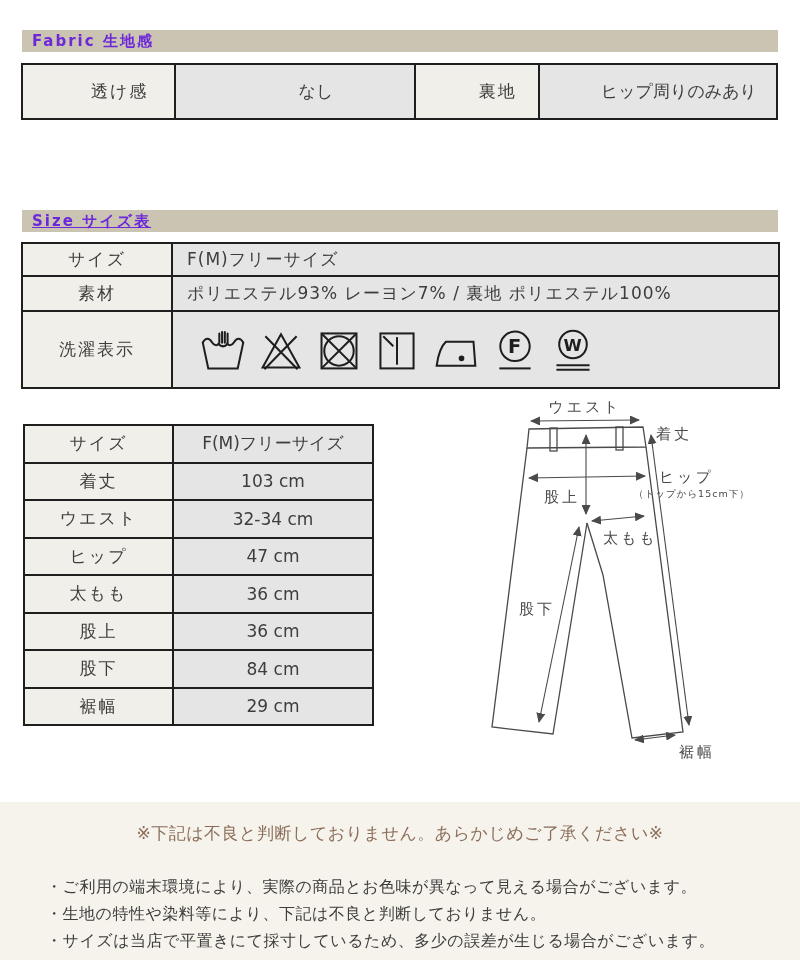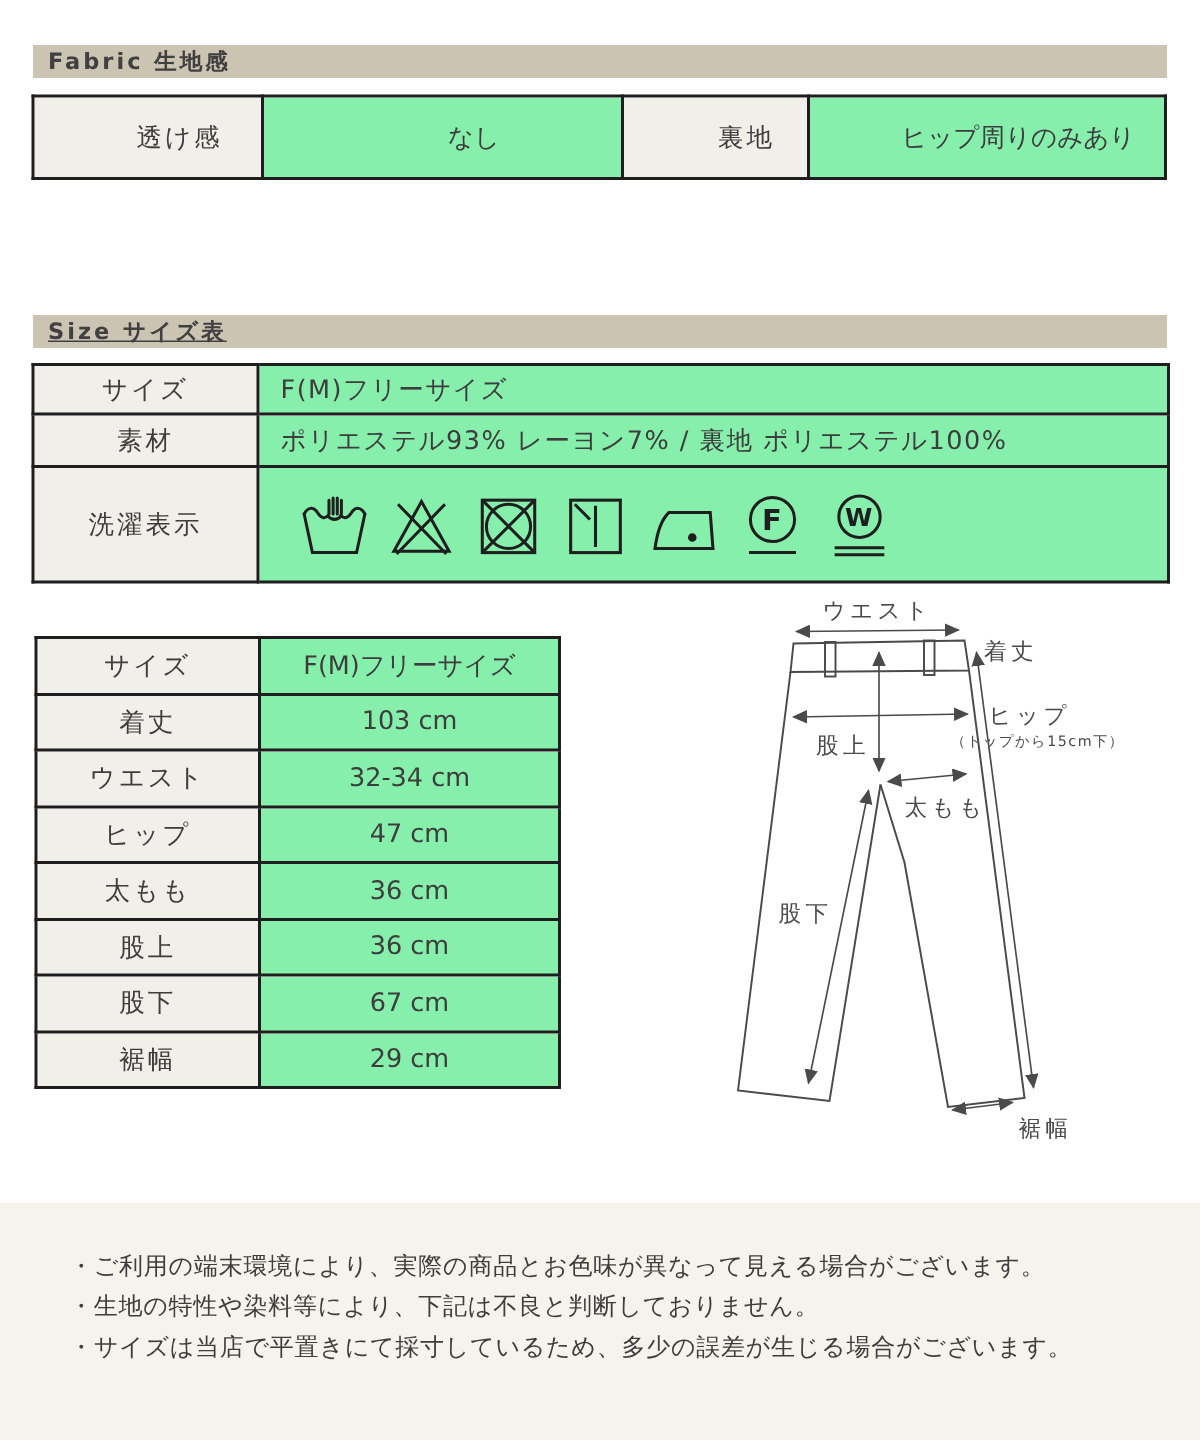--- a/index.html
+++ b/index.html
@@ -1,28 +1,28 @@
 <!DOCTYPE html>
 <html><head>
 <meta charset="utf-8">
 <style>
   * { margin:0; padding:0; box-sizing:border-box; }
   html,body { width:800px; height:960px; background:#ffffff;
     font-family:"DejaVu Sans","Liberation Sans",sans-serif; color:#3d3d3d; }
   #stage { position:relative; width:800px; height:960px; overflow:hidden; background:#fff; }
 
   .bar { position:absolute; left:22px; width:756px; height:22px; background:#cbc4b2;
-    color:#404040; font-size:15px; font-weight:600; letter-spacing:2px; line-height:22px;
+    color:#6d28d9; font-size:15px; font-weight:600; letter-spacing:2px; line-height:22px;
     padding-left:10px; }
   #fabric-bar { top:30px; }
   #size-bar { top:210px;text-decoration:underline; }
 
   table { border-collapse:collapse; table-layout:fixed; position:absolute; background:#fff; }
   td { border:2px solid #1e1e1e; font-size:17px; text-align:center; vertical-align:middle;
-    background:#86efac; overflow:hidden; white-space:nowrap; }
+    background:#e5e5e5; overflow:hidden; white-space:nowrap; }
   td.lbl { background:#f1efe9; letter-spacing:2px; }
 
   #fabric-table { left:21px; top:63px; width:757px; }
   #fabric-table td { height:55px;padding-left:42px; }
 
   #info-table { left:21px; top:242px; width:757px; }
   #info-table td.val { text-align:left; padding-left:14px; letter-spacing:1px; }
   #info-table tr.r-size td { height:33px; }
   #info-table tr.r-mat td { height:35px; }
   #info-table tr.r-wash td { height:77px; }
@@ -155,21 +155,21 @@
     <tr>
       <td class="lbl">太もも</td>
       <td class="val">36 cm</td>
     </tr>
     <tr>
       <td class="lbl">股上</td>
       <td class="val">36 cm</td>
     </tr>
     <tr>
       <td class="lbl">股下</td>
-      <td class="val">67 cm</td>
+      <td class="val">84 cm</td>
     </tr>
     <tr>
       <td class="lbl">裾幅</td>
       <td class="val">29 cm</td>
     </tr>
   </tbody>
     </table>
 
   <svg id="pants-svg" width="345" height="385" viewBox="0 0 345 385">
     <defs>
@@ -200,20 +200,21 @@
     <text class="dg-label" x="206" y="49">着丈</text>
     <text class="dg-label" x="209" y="92">ヒップ</text>
     <text class="dg-note" x="184" y="107">（トップから15cm下）</text>
     <text class="dg-label" x="130" y="112" text-anchor="end">股上</text>
     <text class="dg-label" x="153" y="153">太もも</text>
     <text class="dg-label" x="69" y="224">股下</text>
     <text class="dg-label" x="229" y="367">裾幅</text>
   </svg>
 
   <div id="notice">
+    <div id="notice-title">※下記は不良と判断しておりません。あらかじめご了承ください※</div>
     <div id="notice-items">
       <div>・ご利用の端末環境により、実際の商品とお色味が異なって見える場合がございます。</div>
       <div>・生地の特性や染料等により、下記は不良と判断しておりません。</div>
       <div>・サイズは当店で平置きにて採寸しているため、多少の誤差が生じる場合がございます。</div>
     </div>
   </div>
 
 </div>
 
 </body></html>

